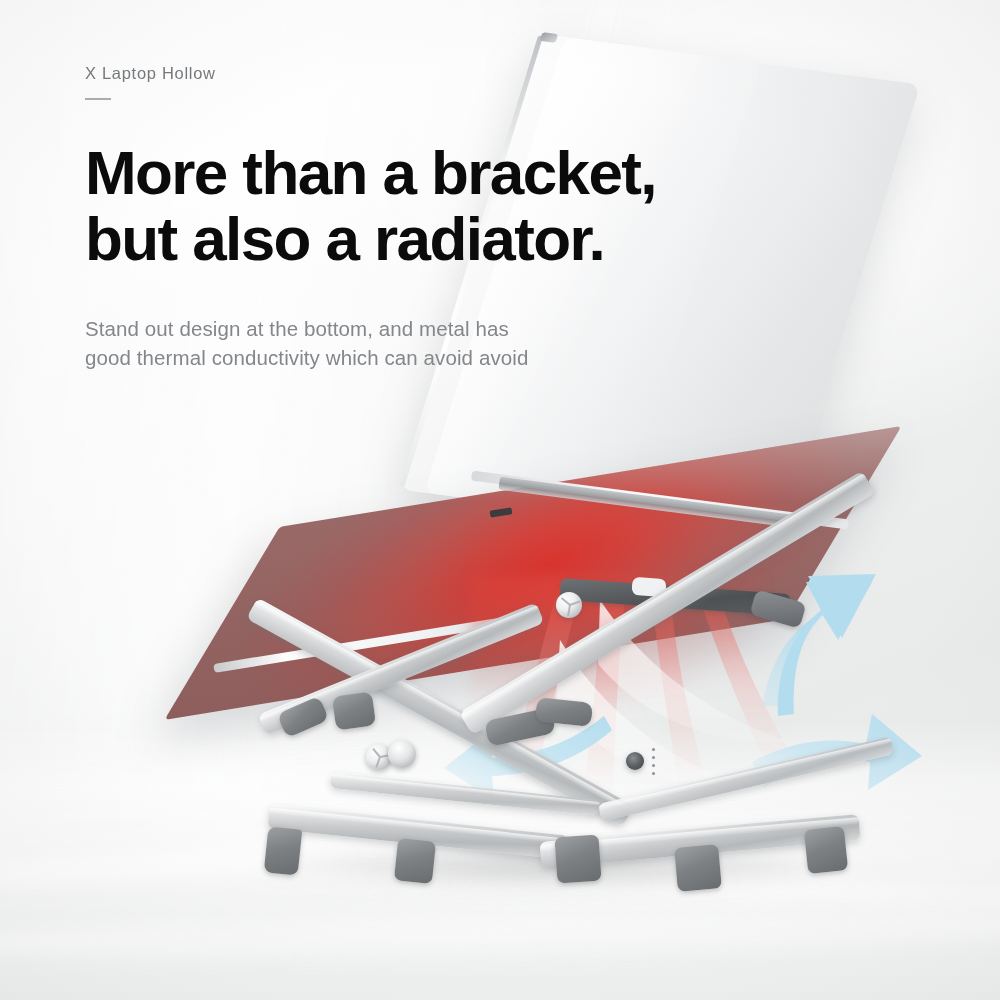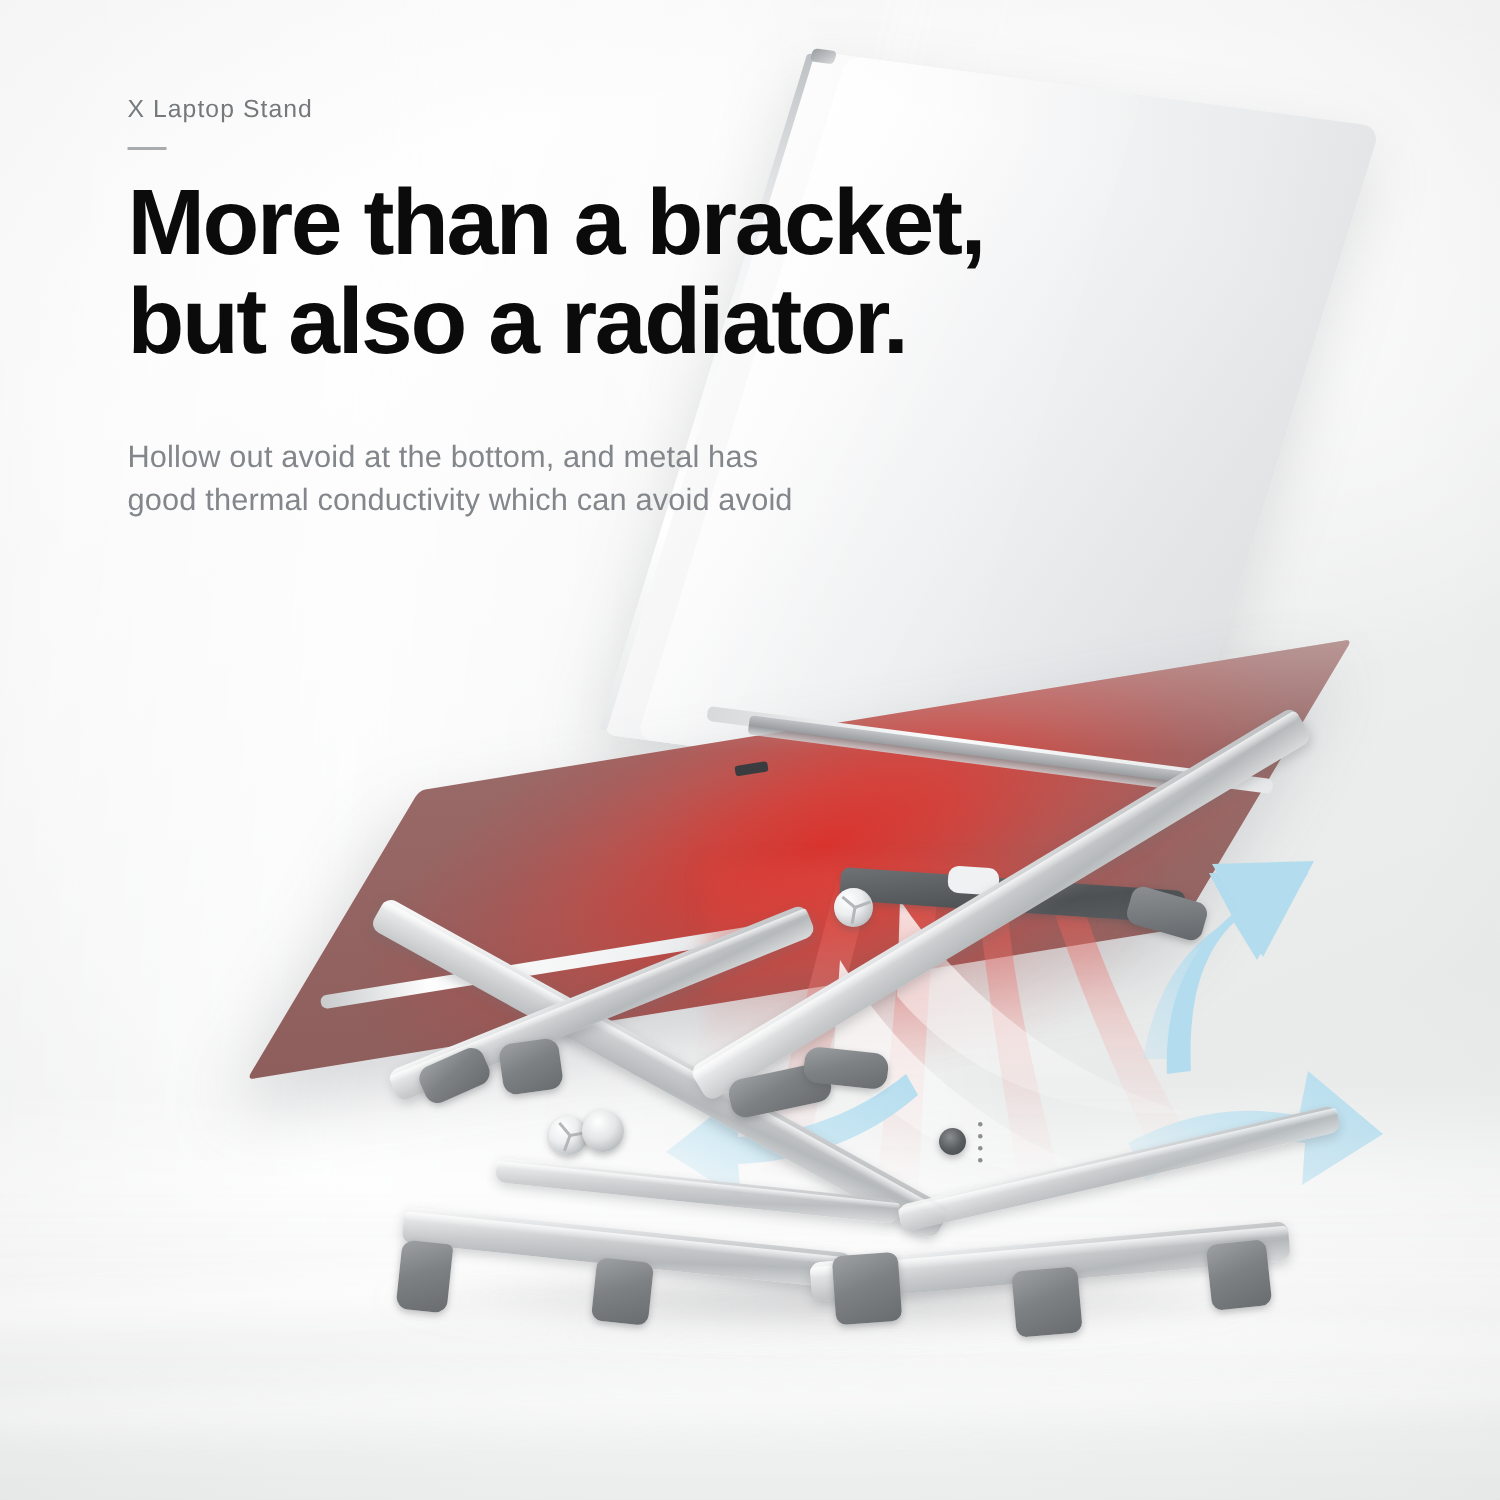--- a/index.html
+++ b/index.html
@@ -80,21 +80,21 @@
     color: #76797c;
     font-weight: 400;
     white-space: nowrap;
   }
   .rule {
     width: 26px; height: 2px;
     background: #a9acae;
     margin-top: 15px;
   }
   .headline {
-    margin-top: 16px;
+    margin-top: 40px;
     font-size: 62px;
     line-height: 66px;
     font-weight: 700;
     color: #0b0b0c;
     letter-spacing: -1.6px;
   }
   .headline .hl-line { display: block; white-space: nowrap; }
   .subcopy {
     margin-top: 30px;
     font-size: 20.5px;
@@ -390,25 +390,25 @@
       <span class="notch-dot" style="left:652px; top:756px;"></span>
       <span class="notch-dot" style="left:652px; top:764px;"></span>
       <span class="notch-dot" style="left:652px; top:772px;"></span>
 
     </div>
   </div>
 
   <div class="bg-vignette"></div>
 
   <div class="copy">
-    <div class="eyebrow">X Laptop Stand</div>
+    <div class="eyebrow">X Laptop Hollow</div>
     <div class="rule"></div>
     <h1 class="headline">
       <span class="hl-line">More than a bracket,</span>
       <span class="hl-line">but also a radiator.</span>
     </h1>
     <p class="subcopy">
-      <span class="sc-line">Hollow out avoid at the bottom, and metal has</span>
+      <span class="sc-line">Stand out design at the bottom, and metal has</span>
       <span class="sc-line">good thermal conductivity which can avoid avoid</span>
     </p>
   </div>
 
 </div>
 
 </body></html>

